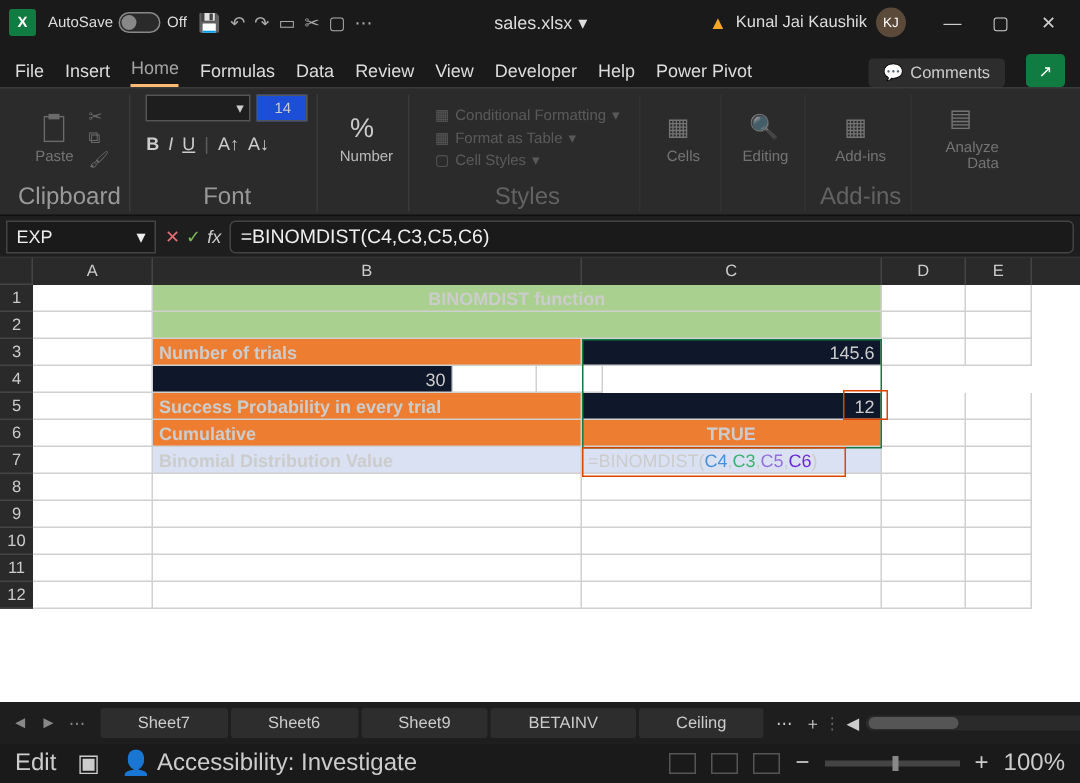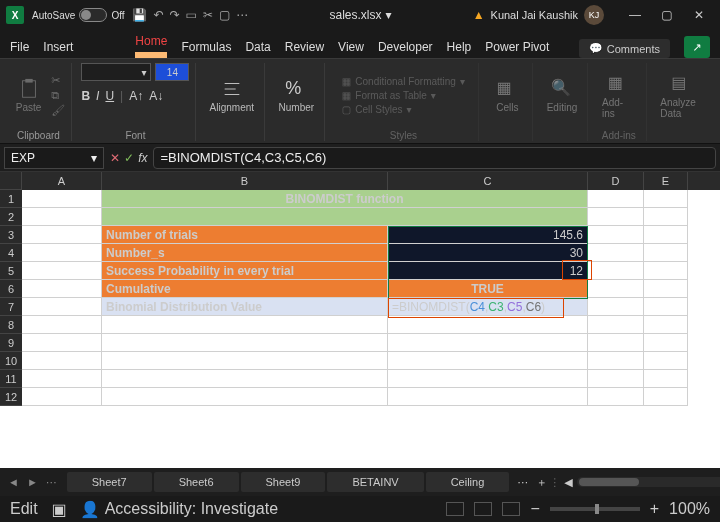--- a/index.html
+++ b/index.html
@@ -12,29 +12,29 @@
 .title-bar .qatools { display: flex; gap: 6px; align-items: center; color: #aaa; }
 .title-bar .qatools span { font-size: 12px; }
 .title-bar .filename { flex: 1; text-align: center; color: #ddd; font-size: 12px; display:flex; justify-content:center; align-items:center; gap:4px; }
 .title-bar .user { display: flex; align-items: center; gap: 6px; font-size: 11px; color: #ddd; }
 .title-bar .user .warn { color: #f5a623; font-size: 12px; }
 .title-bar .user .avatar { width: 20px; height: 20px; border-radius: 50%; background: #5b4a3a; color: #fff; display: flex; align-items: center; justify-content: center; font-size: 9px; }
 .title-bar .winctl { display: flex; gap: 2px; margin-left: 8px; }
 .title-bar .winctl div { width: 30px; height: 24px; display: flex; align-items: center; justify-content: center; color: #ccc; font-size: 12px; }
 .ribbon-tabs { height: 28px; background: #1a1a1a; display: flex; align-items: flex-end; padding: 0 10px; gap: 14px; }
 .ribbon-tabs .tab { font-size: 12px; color: #ddd; padding: 4px 0; cursor: pointer; }
-.ribbon-tabs .tab.active { color: #ef4444; border-bottom: 6px solid #fdba74; margin-left: 48px; }
+.ribbon-tabs .tab.active { color: #a3a3a3; border-bottom: 2px solid #fdba74; }
 .ribbon-tabs .spacer { flex: 1; }
 .ribbon-tabs .comments { background: #2d2d2d; padding: 3px 10px; border-radius: 3px; font-size: 11px; display:flex; align-items:center; gap:4px; }
 .ribbon-tabs .share { width: 26px; height: 22px; background: #107c41; border-radius: 3px; display:flex;align-items:center;justify-content:center; color:#fff; }
 .ribbon { height: 86px; background: #2b2b2b; border-top: 1px solid #3a3a3a; border-bottom: 1px solid #111; display: flex; padding: 4px 6px 2px; gap: 4px; }
 .rgroup { display: flex; flex-direction: column; align-items: center; justify-content: space-between; padding: 0 6px; border-right: 1px solid #3a3a3a; min-width: 50px; }
 .rgroup:last-child { border-right: none; }
 .rgroup .gbody { display: flex; gap: 6px; align-items: center; flex: 1; }
-.rgroup .glabel { font-size: 10px; color: #999; padding-top: 2px; }
+.rgroup .glabel { font-size: 16px; color: #999; padding-top: 2px; }
 .bigbtn { display: flex; flex-direction: column; align-items: center; gap: 2px; color: #bbb; font-size: 10px; padding: 2px 4px; }
 .bigbtn svg, .bigbtn .ic { width: 22px; height: 22px; }
 .minibtns { display: flex; flex-direction: column; gap: 2px; color: #aaa; font-size: 11px; }
 .font-sample { display:flex; gap:4px; align-items:center; }
 .font-name { width: 70px; height: 18px; border:1px solid #555; background:#1e1e1e; display:flex;align-items:center;justify-content:space-between; padding:0 4px; color:#ccc; font-size:10px;}
 .font-size { width: 34px; height: 18px; border:1px solid #555; background:#1d4ed8; display:flex;align-items:center;justify-content:center; color:#ccc; font-size:10px;}
 .fmtbtns { display:flex; gap:6px; color:#ccc; font-size:12px; margin-top:4px;}
 .styles-list { display:flex; flex-direction:column; gap:3px; color:#888; font-size:10px; align-items:flex-start;}
 .styles-list div { display:flex; align-items:center; gap:4px;}
 .dimmed { opacity: 0.5; }
@@ -55,21 +55,21 @@
 .cells { position:absolute; top:18px; left:22px; right:0; bottom:0; }
 .row { display:flex; height:18px; }
 .cell { border-right:1px solid #d0d0d0; border-bottom:1px solid #d0d0d0; font-size:12px; padding:0 4px; display:flex; align-items:center; overflow:hidden; white-space:nowrap; }
 .w-a { width: 80px; } .w-b { width: 286px; } .w-c { width: 200px; } .w-d { width: 56px; } .w-e { width: 44px; }
 .hdr-green { background:#a9d08e; font-weight:bold; justify-content:center; }
 .lbl-orange { background:#ed7d31; font-weight:bold; }
 .val-orange { background:#0f172a; justify-content:flex-end; }
 .val-blue { background:#d9e1f2; }
 .sel-outline { position:absolute; border:1.5px solid #107c41; pointer-events:none; }
 .red-box { position:absolute; border:1px solid #d40; pointer-events:none; }
-.arg-c4 { color:#4a90d9; } .arg-c3 { color:#3cb371; } .arg-c5 { color:#9370db; } .arg-c6 { color:#737373; }
+.arg-c4 { color:#4a90d9; } .arg-c3 { color:#3cb371; } .arg-c5 { color:#9370db; } .arg-c6 { color:#6d28d9; }
 .sheet-tabs { height: 28px; background: #1e1e1e; display:flex; align-items:center; padding: 0 8px; gap: 2px; color:#ccc; font-size:11px; }
 .sheet-tabs .nav { display:flex; gap:8px; color:#888; padding-right:8px; }
 .sheet-tabs .stab { padding: 4px 25px; background: #2d2d2d; border-radius: 2px; }
 .sheet-tabs .scroll { flex:1; display:flex; align-items:center; justify-content:flex-end; gap:4px; }
 .sheet-tabs .track { width: 160px; height:10px; background:#2a2a2a; border-radius:5px; position:relative; }
 .sheet-tabs .thumb { position:absolute; left:2px; top:1px; width:60px; height:8px; background:#555; border-radius:4px; }
 .status { height: 26px; background: #1a1a1a; display:flex; align-items:center; padding: 0 10px; gap: 14px; color:#ccc; font-size:16px; }
 .status .acc { display:flex; align-items:center; gap:4px; }
 .status .right { margin-left:auto; display:flex; align-items:center; gap:10px; }
 .status .viewbtn { width:18px; height:14px; border:1px solid #555; }
@@ -167,33 +167,20 @@
         <span style="font-style:italic;">I</span>
         <span style="text-decoration:underline;">U</span>
         <span style="opacity:.3">|</span>
         <span>A↑</span>
         <span>A↓</span>
       </div>
     </div>
     <div class="glabel">Font</div>
   </div>
 
-  <div class="rgroup">
-    <div class="gbody">
-      <div class="bigbtn">
-        <svg viewBox="0 0 24 24">
-            <line x1="4" y1="6" x2="20" y2="6" stroke="#ccc"></line>
-            <line x1="4" y1="12" x2="16" y2="12" stroke="#ccc"></line>
-            <line x1="4" y1="18" x2="20" y2="18" stroke="#ccc"></line>
-          </svg>
-        <span>Alignment</span>
-      </div>
-    </div>
-    <div class="glabel">&nbsp;</div>
-  </div>
 
   <div class="rgroup">
     <div class="gbody">
       <div class="bigbtn">
         <div class="ic" style="font-size:18px;color:#ccc;">%</div>
         <span>Number</span>
       </div>
     </div>
     <div class="glabel">&nbsp;</div>
   </div>
@@ -245,21 +232,21 @@
           <div class="ic" style="font-size:16px;">▦</div>
           <span>Add-ins</span>
         </div>
       </div>
     <div class="glabel">Add-ins</div>
   </div>
   <div class="rgroup dimmed" style="border-right:none;">
     <div class="gbody">
         <div class="bigbtn">
           <div class="ic" style="font-size:16px;">▤</div>
-          <span style="width:44px;text-align:left;">Analyze Data</span>
+          <span style="width:44px;text-align:right;">Analyze Data</span>
         </div>
       </div>
     <div class="glabel">&nbsp;</div>
   </div>
 </div>
 
 <div class="fbar">
   <div class="namebox">
     <span>EXP</span>
     <span>▾</span>
@@ -312,21 +299,20 @@
       </div>
     <div class="row">
         <div class="cell w-a"></div>
         <div class="cell w-b lbl-orange">Number of trials</div>
         <div class="cell w-c val-orange">145.6</div>
         <div class="cell w-d"></div>
         <div class="cell w-e"></div>
       </div>
     <div class="row">
         <div class="cell w-a"></div>
-        <div class="cell w-b lbl-orange">Number_s</div>
         <div class="cell w-c val-orange">30</div>
         <div class="cell w-d"></div>
         <div class="cell w-e"></div>
       </div>
     <div class="row">
         <div class="cell w-a"></div>
         <div class="cell w-b lbl-orange">Success Probability in every trial</div>
         <div class="cell w-c val-orange">12</div>
         <div class="cell w-d"></div>
         <div class="cell w-e"></div>

